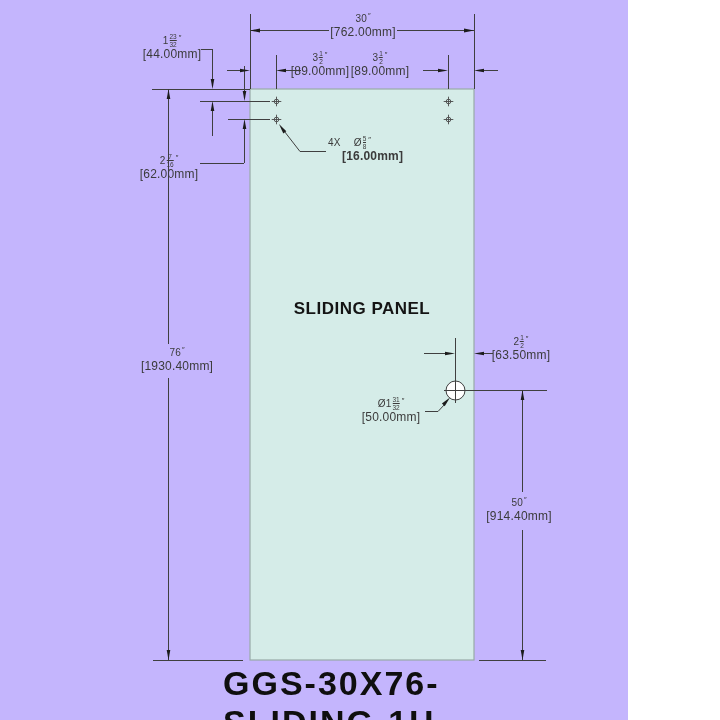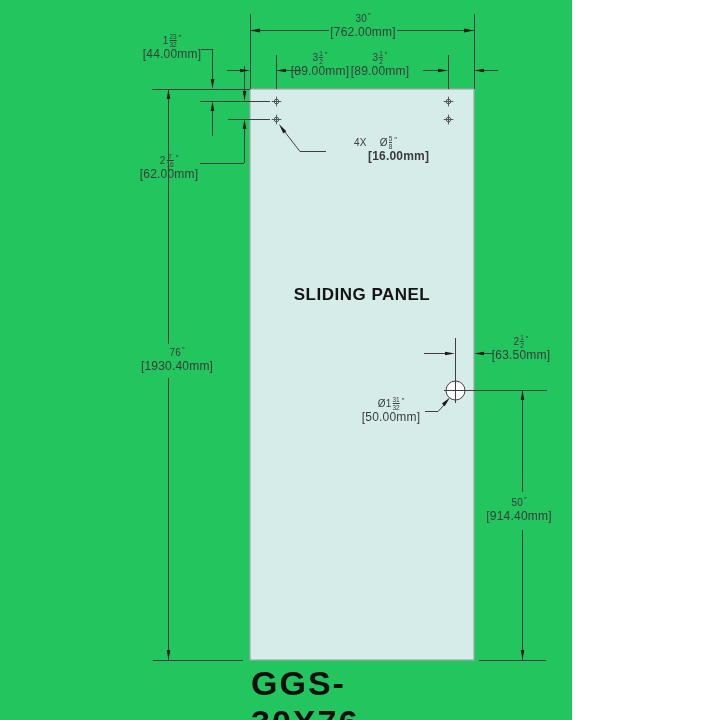--- a/index.html
+++ b/index.html
@@ -1,17 +1,17 @@
 <!DOCTYPE html>
 <html><head>
 <meta charset="utf-8">
 <style>
   html,body{margin:0;padding:0;background:#ffffff;}
   body{width:720px;height:720px;font-family:"Liberation Sans",sans-serif;}
-  #canvas{position:relative;width:572px;height:720px;background:#22c55e;overflow:hidden;}
+  #canvas{position:relative;width:628px;height:720px;background:#c4b5fd;overflow:hidden;}
   svg.lw{position:absolute;left:0;top:0;}
 
   
   .dl{position:absolute;transform:translateX(-50%);color:#3b3b3b;text-align:center;white-space:nowrap;}
   .dl.la{transform:none;text-align:left;}
   .r1{display:flex;align-items:center;justify-content:center;font-size:10px;height:14px;line-height:12px;}
   .la .r1{justify-content:flex-start;}
   .r2{font-size:12px;line-height:12px;letter-spacing:0.2px;}
   .wh{letter-spacing:0.2px;}
   .fr{display:inline-flex;flex-direction:column;align-items:center;font-size:6.5px;line-height:6.5px;margin:0 1px;}
@@ -179,21 +179,21 @@
         <span class="wh">2</span>
         <span class="fr">
           <span class="fn">7</span>
           <span class="fd">16</span>
         </span>
         <span class="un">″</span>
       </div>
     <div class="r2">[62.00mm]</div>
   </div>
 
-  <div class="dl la" style="left:328px;top:136px;margin-left:26px;">
+  <div class="dl la" style="left:328px;top:136px;">
     <div class="r1">
         <span class="wh">4X</span>
         <span class="gap13"></span>
         <span class="wh">Ø</span>
         <span class="fr">
           <span class="fn">5</span>
           <span class="fd">8</span>
         </span>
         <span class="un">″</span>
       </div>
@@ -234,17 +234,17 @@
   </div>
 
   <div class="dl" style="left:519px;top:496px;">
     <div class="r1">
         <span class="wh">50</span>
         <span class="un">″</span>
       </div>
     <div class="r2">[914.40mm]</div>
   </div>
 
-  <div class="panel-label" style="left:362px;top:285px;">SLIDING PANEL</div>
+  <div class="panel-label" style="left:362px;top:299px;">SLIDING PANEL</div>
 
   <div class="title" style="left:358px;top:664px;">GGS-30X76-SLIDING-1H</div>
 
 </div>
 
 </body></html>

